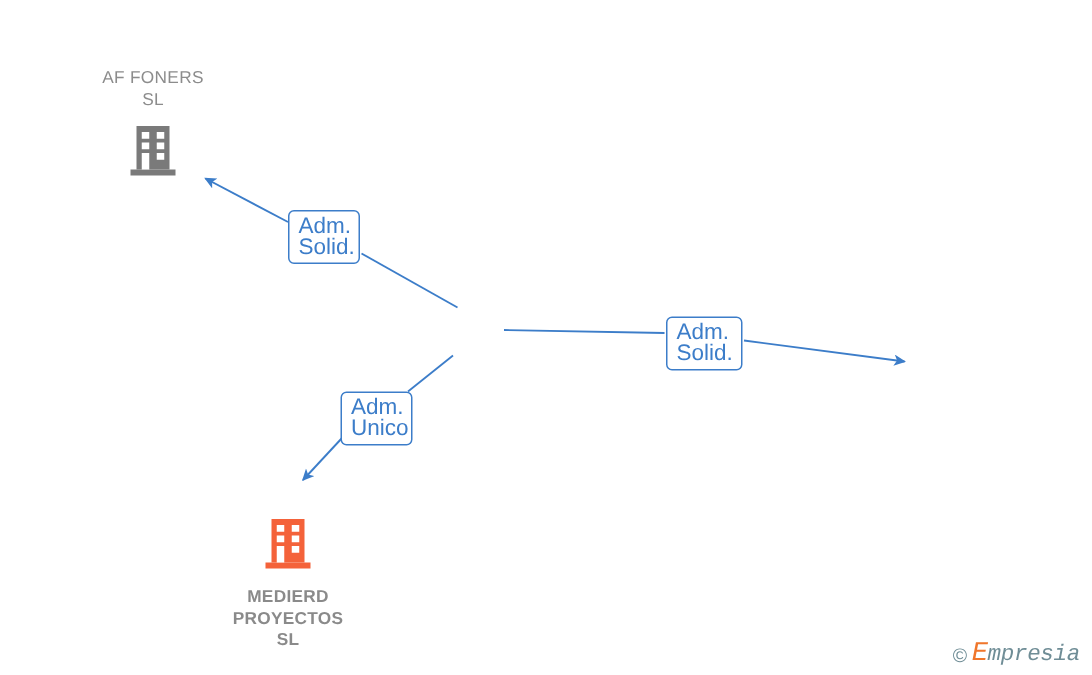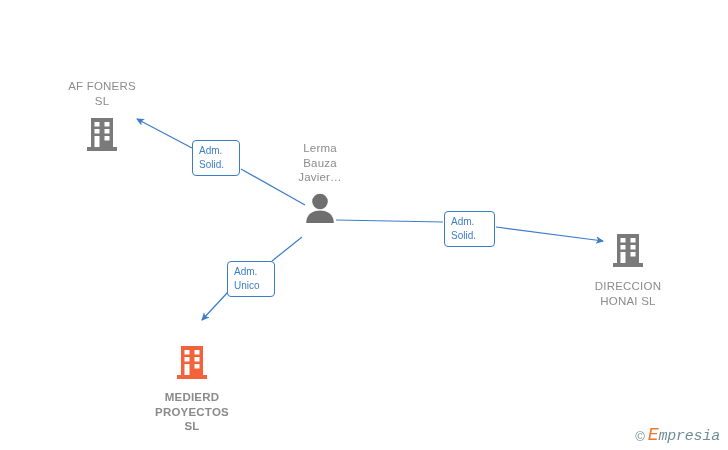--- a/index.html
+++ b/index.html
@@ -50,21 +50,21 @@
     display: block;
   }
 
   
   .rel-label {
     position: absolute;
     background: #ffffff;
     border: 1.3px solid #3c7dc9;
     border-radius: 4px;
     color: #3c7dc9;
-    font-size: 10px;
+    font-size: 15px;
     line-height: 13.5px;
     padding: 3px 6px 4px 6px;
     text-align: left;
     white-space: pre-line;
     box-sizing: border-box;
   }
 
   
   #watermark {
     position: absolute;
@@ -114,83 +114,56 @@
       <line x1="336" y1="220" x2="443" y2="222" stroke="#3c7dc9" stroke-width="1.25"></line>
       <line x1="496" y1="227" x2="603" y2="241" stroke="#3c7dc9" stroke-width="1.25" marker-end="url(#arrowhead)"></line>
     </g>
 
     <g>
       <line x1="302" y1="237" x2="272" y2="261" stroke="#3c7dc9" stroke-width="1.25"></line>
       <line x1="228" y1="292" x2="202" y2="320" stroke="#3c7dc9" stroke-width="1.25" marker-end="url(#arrowhead)"></line>
     </g>
   </svg>
 
-  <div class="node" style="left:32px; top:45px;margin-top:34px;">
+  <div class="node" style="left:32px; top:45px;">
     <div class="node-label">AF FONERS
 SL</div>
     <div class="node-icon" style="margin-top:8px;">
       <svg width="38" height="36" viewBox="0 0 38 36" xmlns="http://www.w3.org/2000/svg">
         <rect x="8" y="2" width="22" height="29" fill="#7a7a7a"></rect>
         <rect x="4" y="31" width="30" height="4" fill="#7a7a7a"></rect>
         <rect x="11.5" y="6" width="5" height="4.5" fill="#ffffff"></rect>
         <rect x="21.5" y="6" width="5" height="4.5" fill="#ffffff"></rect>
         <rect x="11.5" y="13" width="5" height="4.5" fill="#ffffff"></rect>
         <rect x="21.5" y="13" width="5" height="4.5" fill="#ffffff"></rect>
         <rect x="21.5" y="20" width="5" height="4.5" fill="#ffffff"></rect>
         <rect x="11.5" y="20" width="5" height="11" fill="#ffffff"></rect>
       </svg>
     </div>
   </div>
 
-  <div class="node" style="left:250px; top:141px;">
-    <div class="node-label">Lerma
-Bauza
-Javier…</div>
-    <div class="node-icon" style="margin-top:7px;">
-      <svg width="34" height="32" viewBox="0 0 34 32" xmlns="http://www.w3.org/2000/svg">
-        <circle cx="17" cy="9.5" r="7.8" fill="#6f6f6f"></circle>
-        <path d="M3.2,31 C3.2,22.5 9.6,18.6 17,18.6 C24.4,18.6 30.8,22.5 30.8,31 Z" fill="#6f6f6f"></path>
-      </svg>
-    </div>
-  </div>
 
   <div class="node" style="left:122px; top:344px;">
     <div class="node-icon">
       <svg width="38" height="36" viewBox="0 0 38 36" xmlns="http://www.w3.org/2000/svg">
         <rect x="8" y="2" width="22" height="29" fill="#f4623a"></rect>
         <rect x="4" y="31" width="30" height="4" fill="#f4623a"></rect>
         <rect x="11.5" y="6" width="5" height="4.5" fill="#ffffff"></rect>
         <rect x="21.5" y="6" width="5" height="4.5" fill="#ffffff"></rect>
         <rect x="11.5" y="13" width="5" height="4.5" fill="#ffffff"></rect>
         <rect x="21.5" y="13" width="5" height="4.5" fill="#ffffff"></rect>
         <rect x="21.5" y="20" width="5" height="4.5" fill="#ffffff"></rect>
         <rect x="11.5" y="20" width="5" height="11" fill="#ffffff"></rect>
       </svg>
     </div>
     <div class="node-label bold" style="margin-top:6px;">MEDIERD
 PROYECTOS
 SL</div>
   </div>
 
-  <div class="node" style="left:558px; top:232px;">
-    <div class="node-icon">
-      <svg width="38" height="36" viewBox="0 0 38 36" xmlns="http://www.w3.org/2000/svg">
-        <rect x="8" y="2" width="22" height="29" fill="#7a7a7a"></rect>
-        <rect x="4" y="31" width="30" height="4" fill="#7a7a7a"></rect>
-        <rect x="11.5" y="6" width="5" height="4.5" fill="#ffffff"></rect>
-        <rect x="21.5" y="6" width="5" height="4.5" fill="#ffffff"></rect>
-        <rect x="11.5" y="13" width="5" height="4.5" fill="#ffffff"></rect>
-        <rect x="21.5" y="13" width="5" height="4.5" fill="#ffffff"></rect>
-        <rect x="21.5" y="20" width="5" height="4.5" fill="#ffffff"></rect>
-        <rect x="11.5" y="20" width="5" height="11" fill="#ffffff"></rect>
-      </svg>
-    </div>
-    <div class="node-label" style="margin-top:7px;">DIRECCION
-HONAI  SL</div>
-  </div>
 
   <div class="rel-label" style="left:192px; top:140px; width:48px;">Adm.
 Solid.</div>
 
   <div class="rel-label" style="left:444px; top:211px; width:51px;">Adm.
 Solid.</div>
 
   <div class="rel-label" style="left:227px; top:261px; width:48px;">Adm.
 Unico</div>
 

